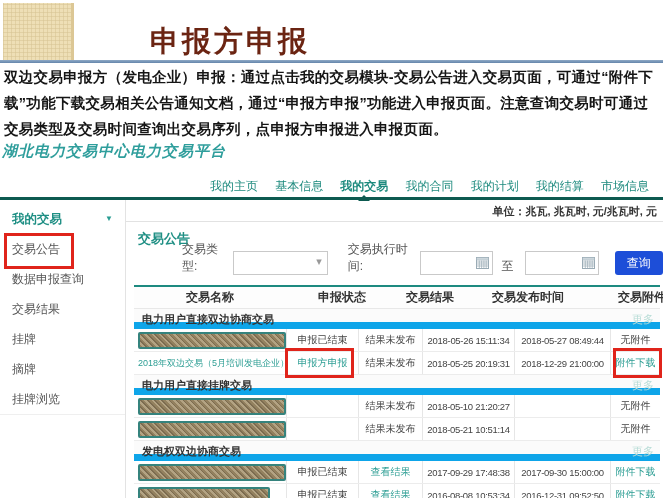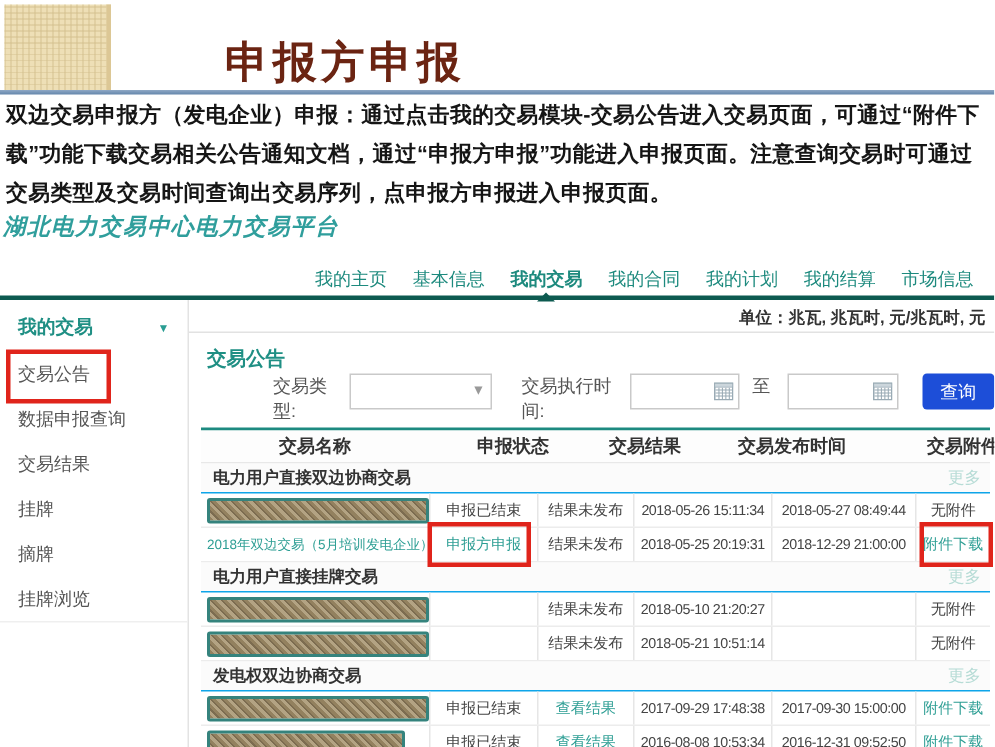--- a/index.html
+++ b/index.html
@@ -38,41 +38,41 @@
   .side-item{position:absolute;left:0;width:100%;height:30px;line-height:30px;padding-left:12px;
     box-sizing:border-box;font-size:12px;color:#555;cursor:pointer;}
   .side-end{position:absolute;top:214px;left:0;width:100%;border-top:1px solid #efefef;}
   .side-frame{position:absolute;left:4px;top:33px;width:64px;height:30px;border:3px solid #e0241b;z-index:5;}
 
   .main{position:absolute;left:126px;top:0;width:537px;height:298px;}
   .unit{position:absolute;top:4px;right:6px;font-size:11px;font-weight:700;color:#333;margin-left:44px;}
   .main-hr{position:absolute;top:21px;left:0;width:100%;border-top:1px solid #e2e2e2;}
   .section-title{position:absolute;top:30px;left:12px;font-size:13px;font-weight:700;color:#1f8f84;}
 
-  .filters{position:absolute;top:49px;left:0;width:100%;height:26px;display:flex;align-items:flex-start;
+  .filters{position:absolute;top:49px;left:0;width:100%;height:26px;display:flex;align-items:flex-end;
     font-size:12px;color:#555;}
   .f-label1{margin-left:56px;}
   .select{width:102px;height:22px;border:1px solid #c9c9c9;background:#fff;position:relative;margin-left:4px;cursor:pointer;}
   .select .chev{position:absolute;right:5px;top:3px;color:#999;font-size:11px;}
   .f-label2{margin-left:20px;}
   .dateinput{width:78px;height:22px;border:1px solid #c9c9c9;background:#fff;position:relative;margin-left:4px;
     box-sizing:content-box;cursor:text;}
   .dateinput svg{position:absolute;right:3px;top:4px;}
   .to{margin:0 8px;}
   .search-btn{margin-left:16px;width:52px;height:24px;background:#1d4ed8;color:#fff;border:none;
     border-radius:3px;font-size:12px;font-family:inherit;cursor:pointer;}
 
   
   .table{position:absolute;top:85px;left:8px;width:526px;border-top:2px solid #1d8a80;background:#fff;}
   .t-head,.t-row{display:grid;grid-template-columns:152px 72px 64px 92px 96px 50px;}
   .t-head{height:21px;align-items:center;font-size:12px;font-weight:700;color:#333;
     border-bottom:1px solid #e8e8e8;background:#fdfdfd;gap:20px;}
   .t-head div{text-align:center;}
   .t-group{position:relative;height:20px;line-height:20px;font-size:11px;font-weight:700;color:#333;
-    background:#fbfbfb;border-bottom:1px solid #0ea5e9;padding-left:8px;box-sizing:border-box;}
+    background:#fbfbfb;border-bottom:7px solid #0ea5e9;padding-left:8px;box-sizing:border-box;}
   .t-group .more{position:absolute;right:6px;top:0;color:#b7dcd6;font-weight:400;font-size:11px;
     text-decoration:none;cursor:pointer;}
   .t-row{height:22px;align-items:center;font-size:10px;color:#444;border-bottom:1px solid #ececec;}
   .t-row>div{height:100%;display:flex;align-items:center;justify-content:center;
     border-left:1px solid #e6e6e6;position:relative;overflow:visible;}
   .t-row>div:first-child{border-left:none;justify-content:flex-start;padding-left:4px;}
   .num{font-size:9.5px;letter-spacing:-.3px;white-space:nowrap;}
   .redacted{width:146px;height:13px;border:2px solid #35837d;border-radius:2px;
     background:repeating-linear-gradient(45deg,#93815f 0 2px,#b3a383 2px 4px,#7c6c50 4px 5px);}
   .redacted.short{width:128px;}

